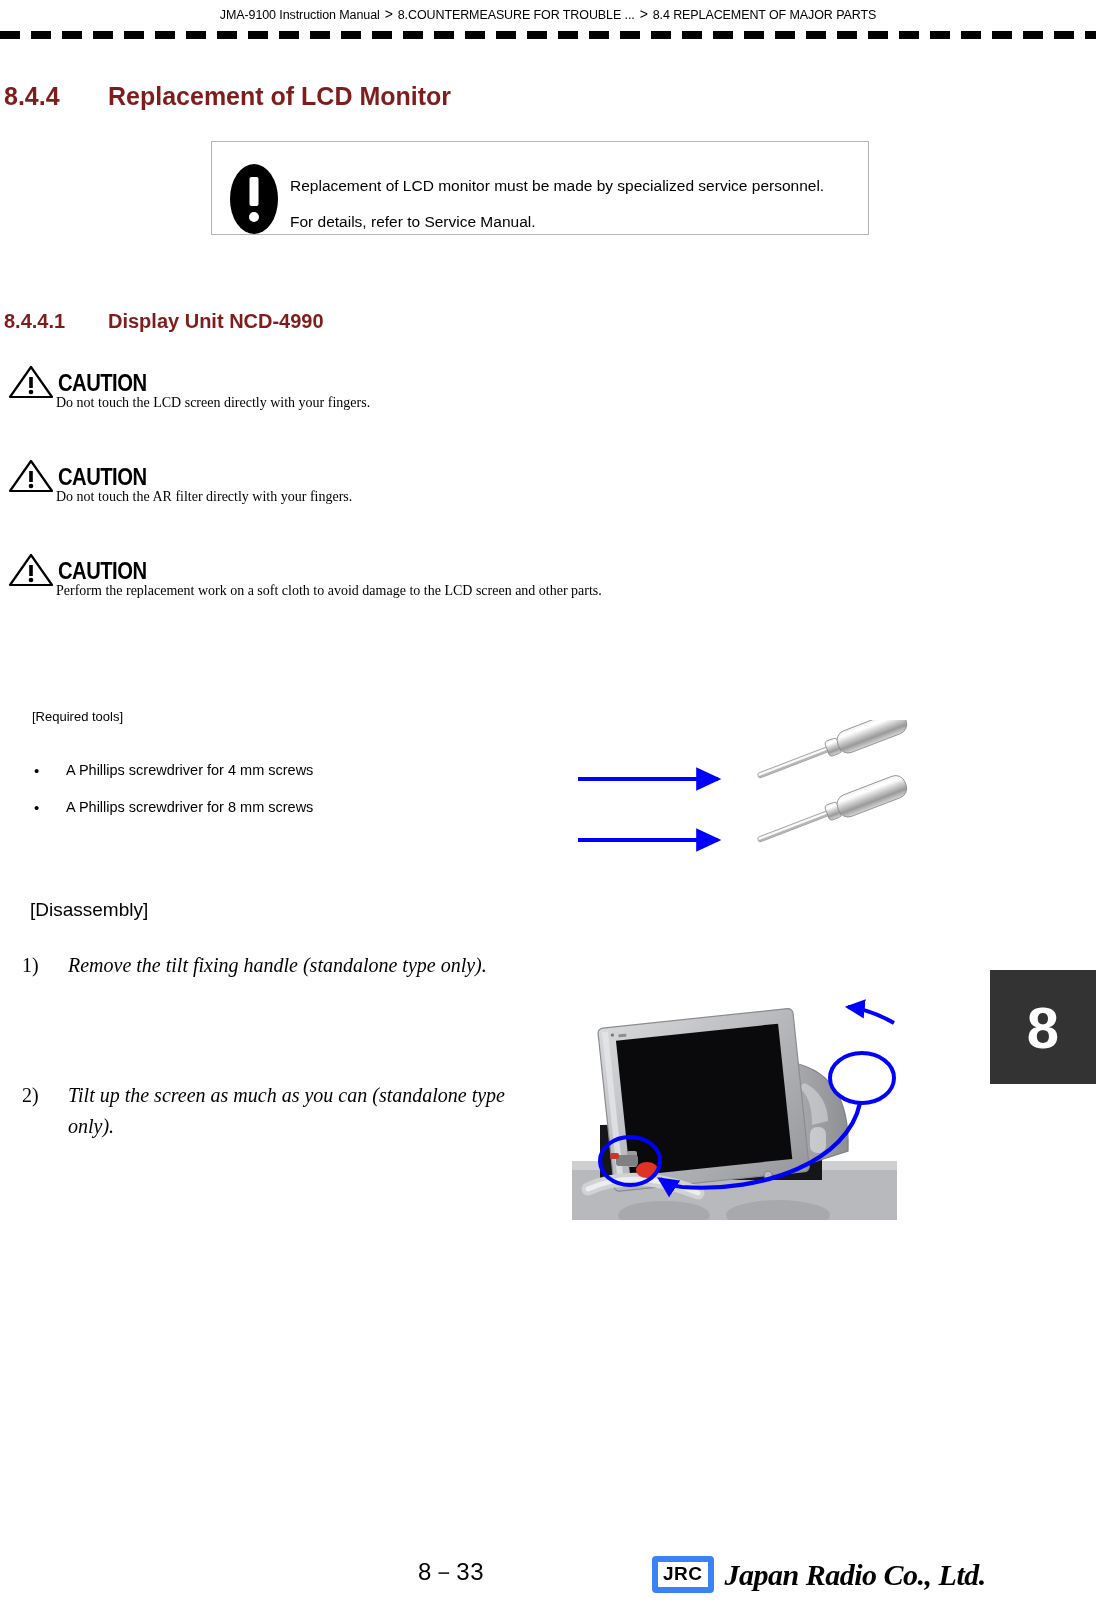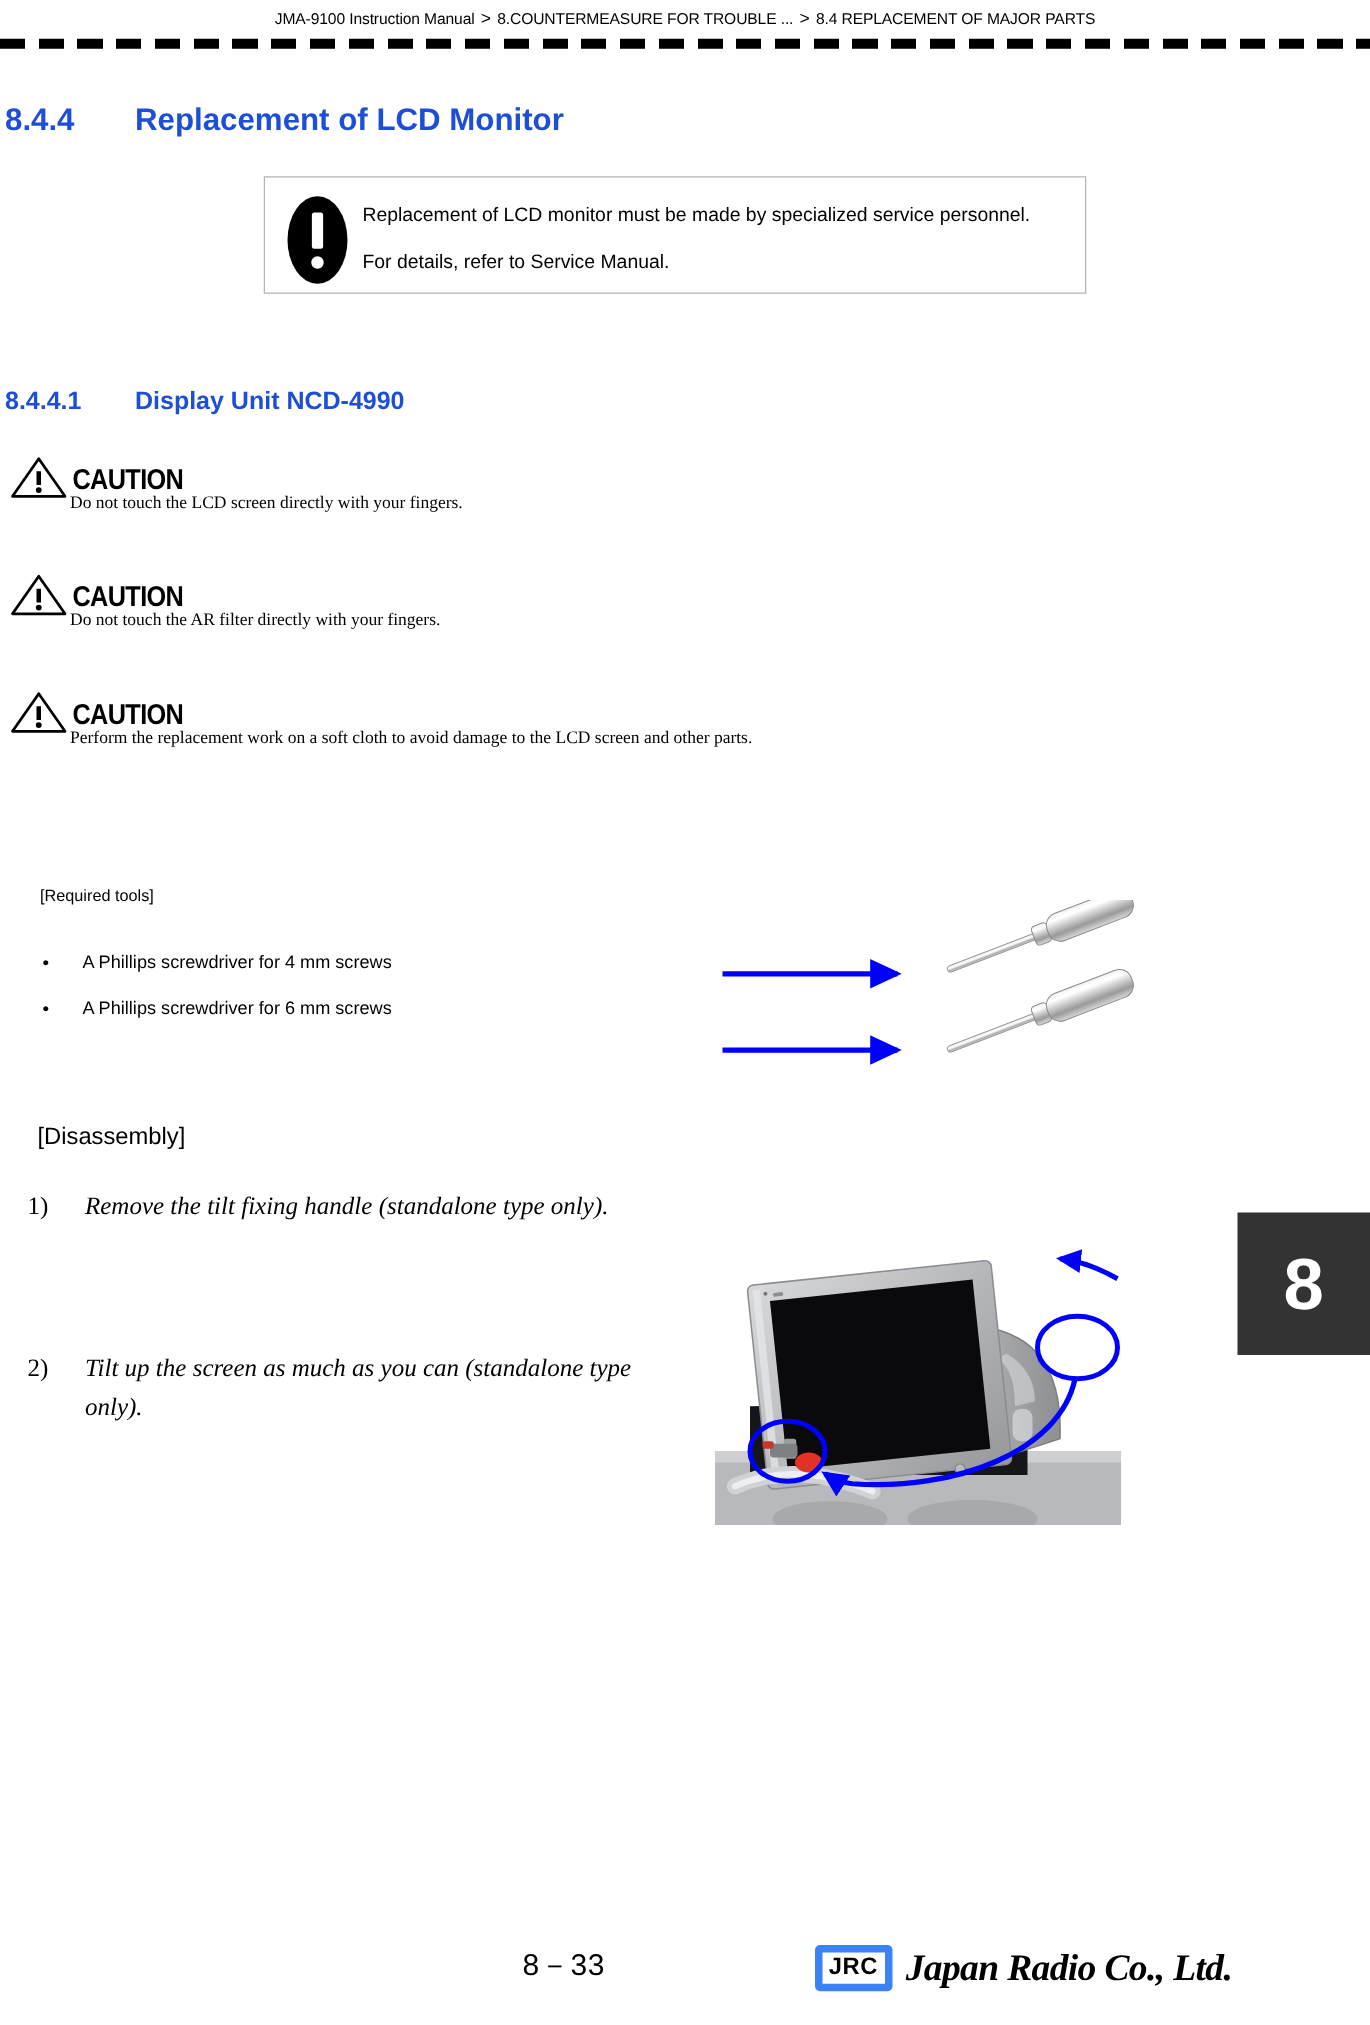--- a/index.html
+++ b/index.html
@@ -50,21 +50,21 @@
       #ffffff 20px, #ffffff 31px
     );
   }
 
   
   .sec-heading {
     position: absolute;
     display: flex;
     align-items: baseline;
     font-weight: bold;
-    color: #1d4ed8;
+    color: #7f1d1d;
   }
   #heading-844 {
     top: 82px;
     left: 4px;
     font-size: 25px;
   }
   #heading-844 .num { width: 104px; display: inline-block; }
   #heading-8441 {
     top: 310px;
     left: 4px;
@@ -75,21 +75,21 @@
   
   #notice-box {
     position: absolute;
     left: 211px;
     top: 141px;
     width: 658px;
     height: 94px;
     border: 1px solid #b4b4b4;
     box-sizing: border-box;
     display: flex;
-    align-items: center;
+    align-items: flex-end;
   }
   #notice-icon {
     flex: 0 0 auto;
     width: 56px;
     margin-left: 14px;
     margin-top: 8px;
     display: flex;
     justify-content: center;
   }
   .excl-oval {
@@ -374,21 +374,21 @@
 </div>
 
 <div id="tools-title">[Required tools]</div>
 <ul id="tools-list">
   <li>
     <span class="bullet">•</span>
     <span>A Phillips screwdriver for 4 mm screws</span>
   </li>
   <li>
     <span class="bullet">•</span>
-    <span>A Phillips screwdriver for 6 mm screws</span>
+    <span>A Phillips screwdriver for 8 mm screws</span>
   </li>
 </ul>
 
 <svg id="screwdriver-figure" viewBox="0 0 350 160">
   <defs>
     <linearGradient id="gripGrad" x1="0" y1="0" x2="0" y2="1">
       <stop offset="0%" stop-color="#f2f2f2"></stop>
       <stop offset="22%" stop-color="#ffffff"></stop>
       <stop offset="48%" stop-color="#c9c9c9"></stop>
       <stop offset="72%" stop-color="#9a9a9a"></stop>

